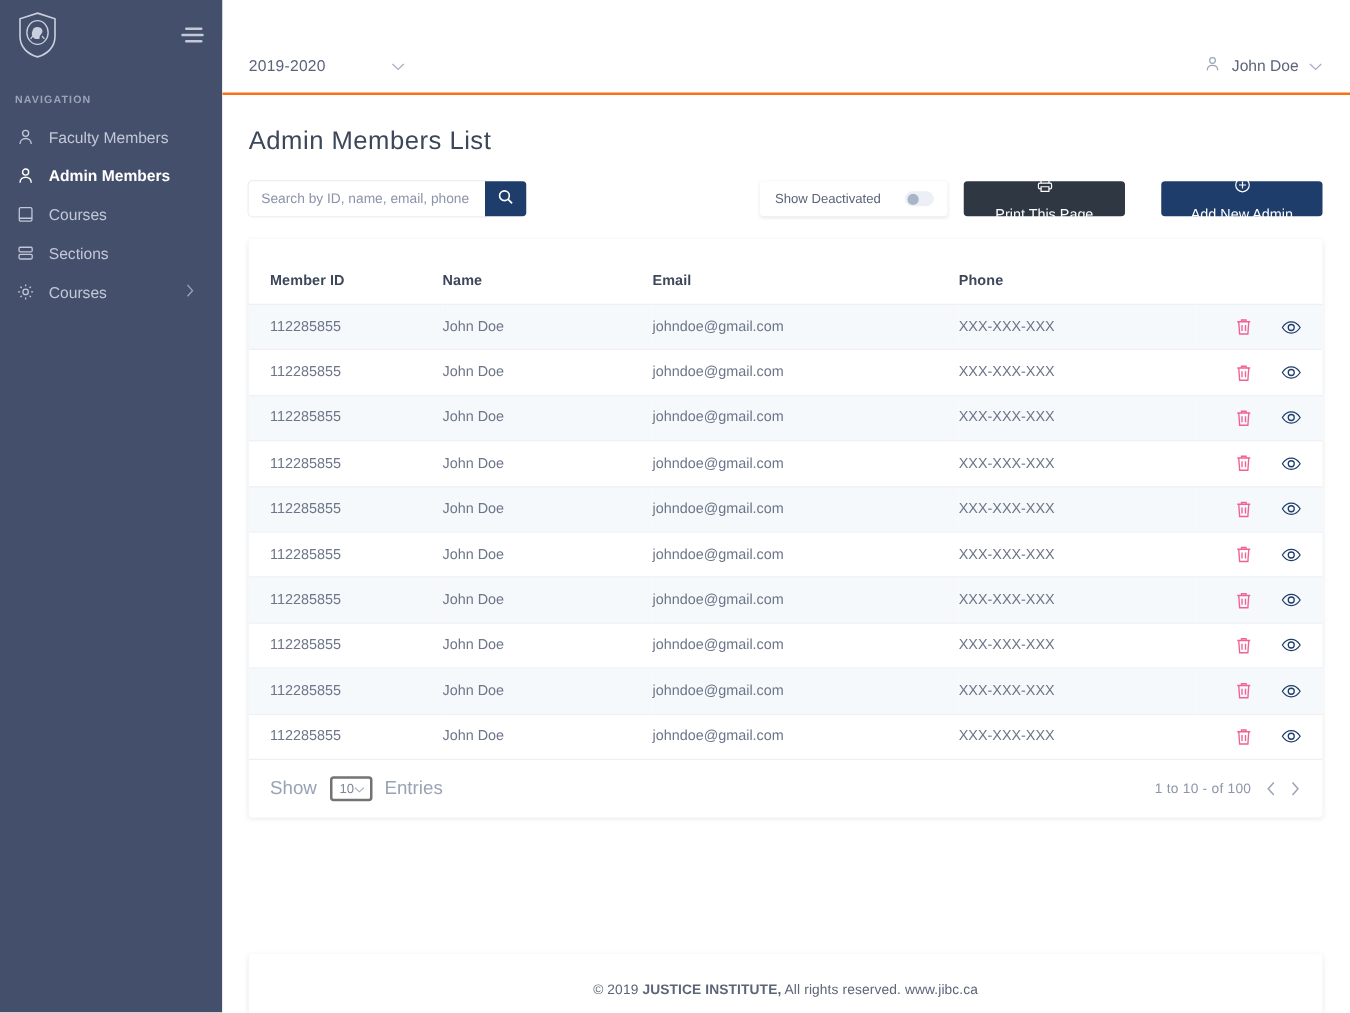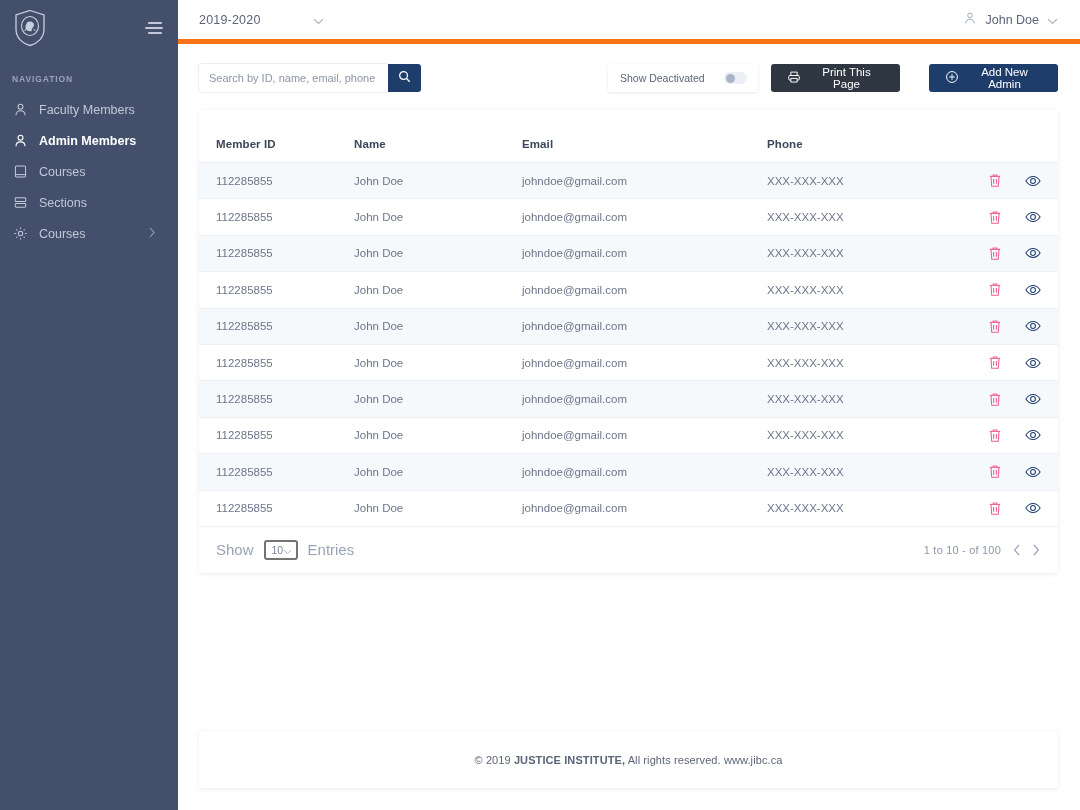--- a/index.html
+++ b/index.html
@@ -49,21 +49,22 @@
   .nav-item .nav-ico svg { display:block; }
   .nav-chevron { position: absolute; right: 22px; top: 50%; transform: translateY(-50%); }
 
   
   .main { flex: 1 1 auto; position: relative; height: 810px; background: #ffffff; }
 
   .topbar {
     height: 44px; background: #ffffff;
     display: flex; align-items: center; justify-content: space-between;
     padding: 0 22px 0 21px;
-    border-bottom: 5px solid #f97316;
+    border-bottom: 2px solid #f97316;
+    margin-top: 32px;
   }
   .year-select { display: flex; align-items: center; gap: 52px; cursor: pointer; }
   .year-select .yr { font-size: 12.5px; color: #5b6478; letter-spacing: .2px; }
   .user-menu { display: flex; align-items: center; gap: 8px; cursor: pointer; }
   .user-menu .un { font-size: 12.5px; color: #5b6478; }
 
   .content-area {
     position: relative;
     height: 766px;
     background: #ffffff;
@@ -113,20 +114,21 @@
     position: absolute; left: 1.5px; top: 1.5px;
     width: 9px; height: 9px; border-radius: 50%;
     background: #aab4c8;
   }
 
   .btn {
     height: 28px; border: none; border-radius: 3px; cursor: pointer;
     display: flex; align-items: center; justify-content: center; gap: 8px;
     font-size: 11.5px; color: #fff; font-family: "Liberation Sans", sans-serif;
     padding: 0 16px;
+    flex-direction: column;
   }
   .btn-print { background: #2f3742; width: 129px; }
   .btn-add { background: #1e3d6b; width: 129px; margin-left: 16px; }
 
   
   .card {
     margin: 13px 22px 0 21px;
     background: #ffffff;
     border-radius: 3px;
     box-shadow: 0 1px 4px rgba(90,100,130,.13);
@@ -293,20 +295,21 @@
         <span>
           <svg width="11" height="7" viewBox="0 0 11 7" fill="none" stroke="#a8b0c2" stroke-width="1.1">
             <path d="M1 1.2 L5.5 5.5 L10 1.2"></path>
           </svg>
         </span>
       </div>
     </div>
 
     <div class="content-area">
 
+      <h1 class="page-title">Admin Members List</h1>
 
       <div class="toolbar">
         <div class="search-wrap">
           <input class="search-input" type="text" placeholder="Search by ID, name, email, phone" style="">
           <button class="search-btn">
             <span>
               <svg width="13" height="13" viewBox="0 0 14 14" fill="none" stroke="#ffffff" stroke-width="1.4">
                 <circle cx="6" cy="6" r="4.2"></circle>
                   <path d="M9.2 9.2 L12.6 12.6"></path>
               </svg>

